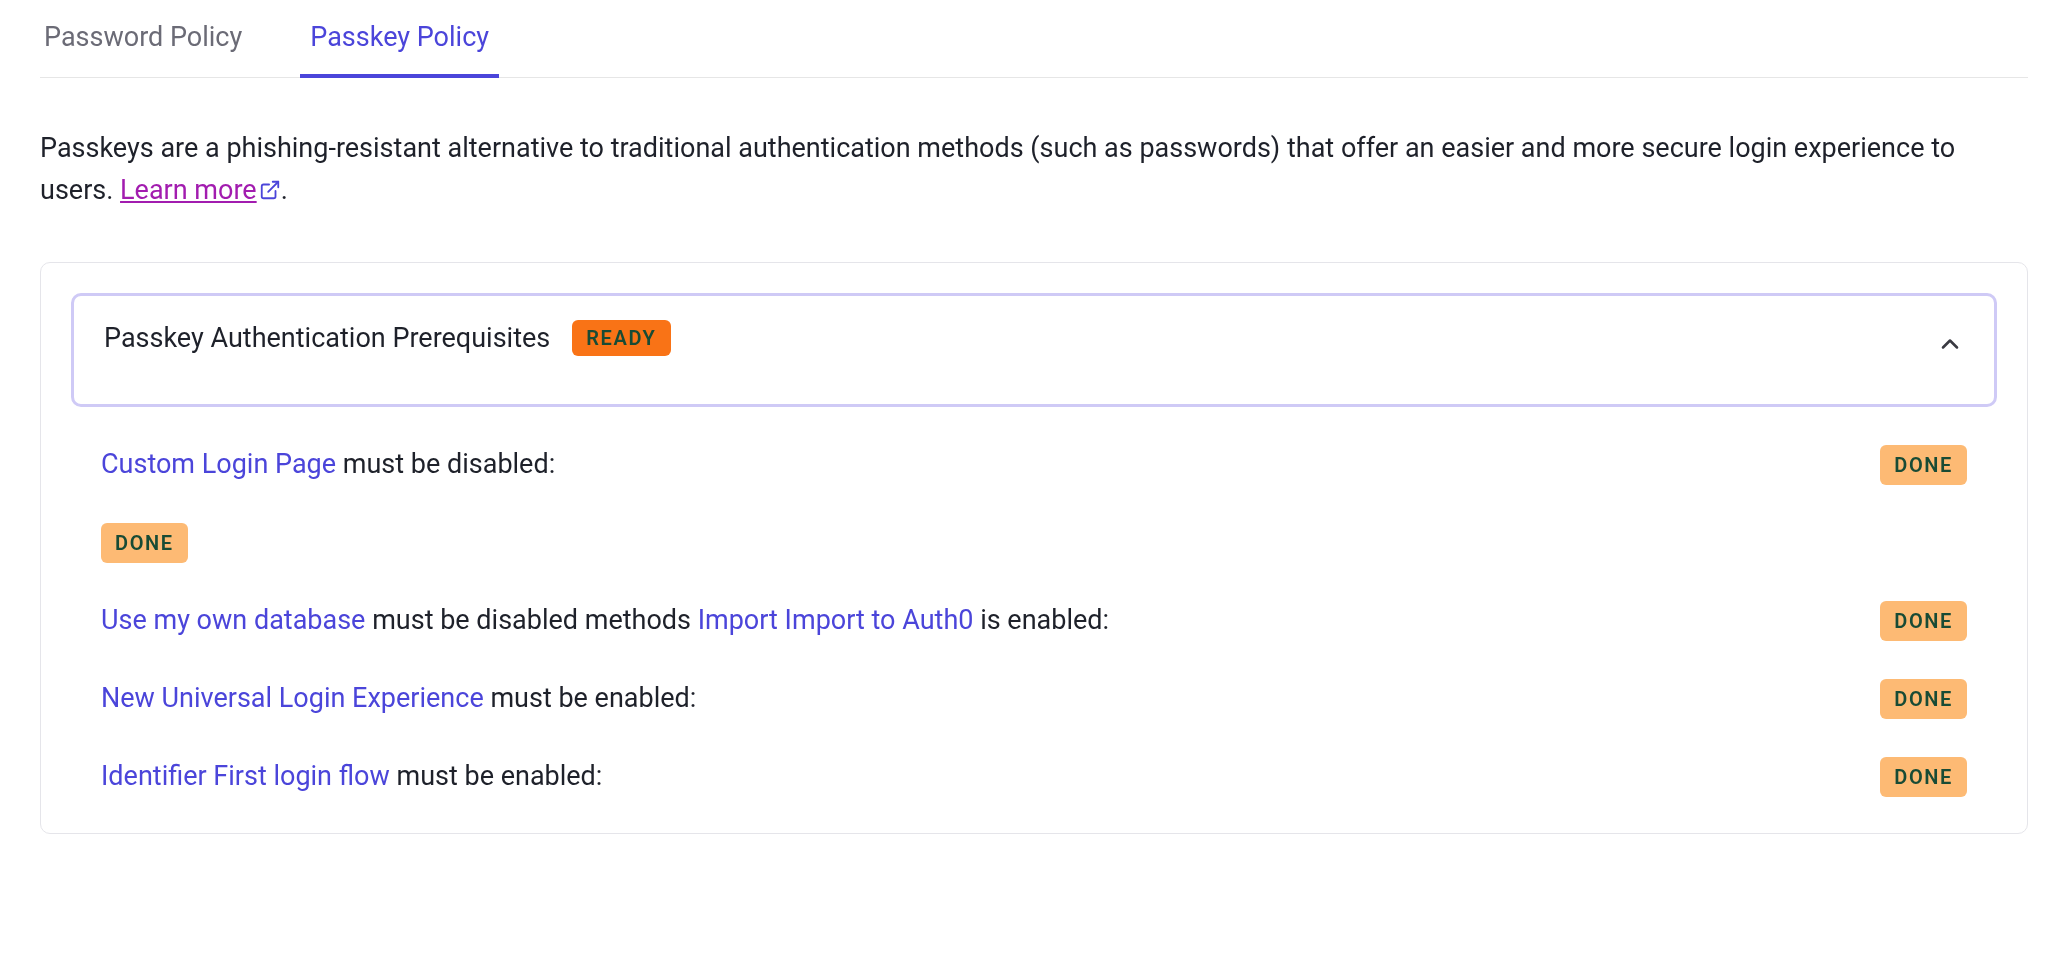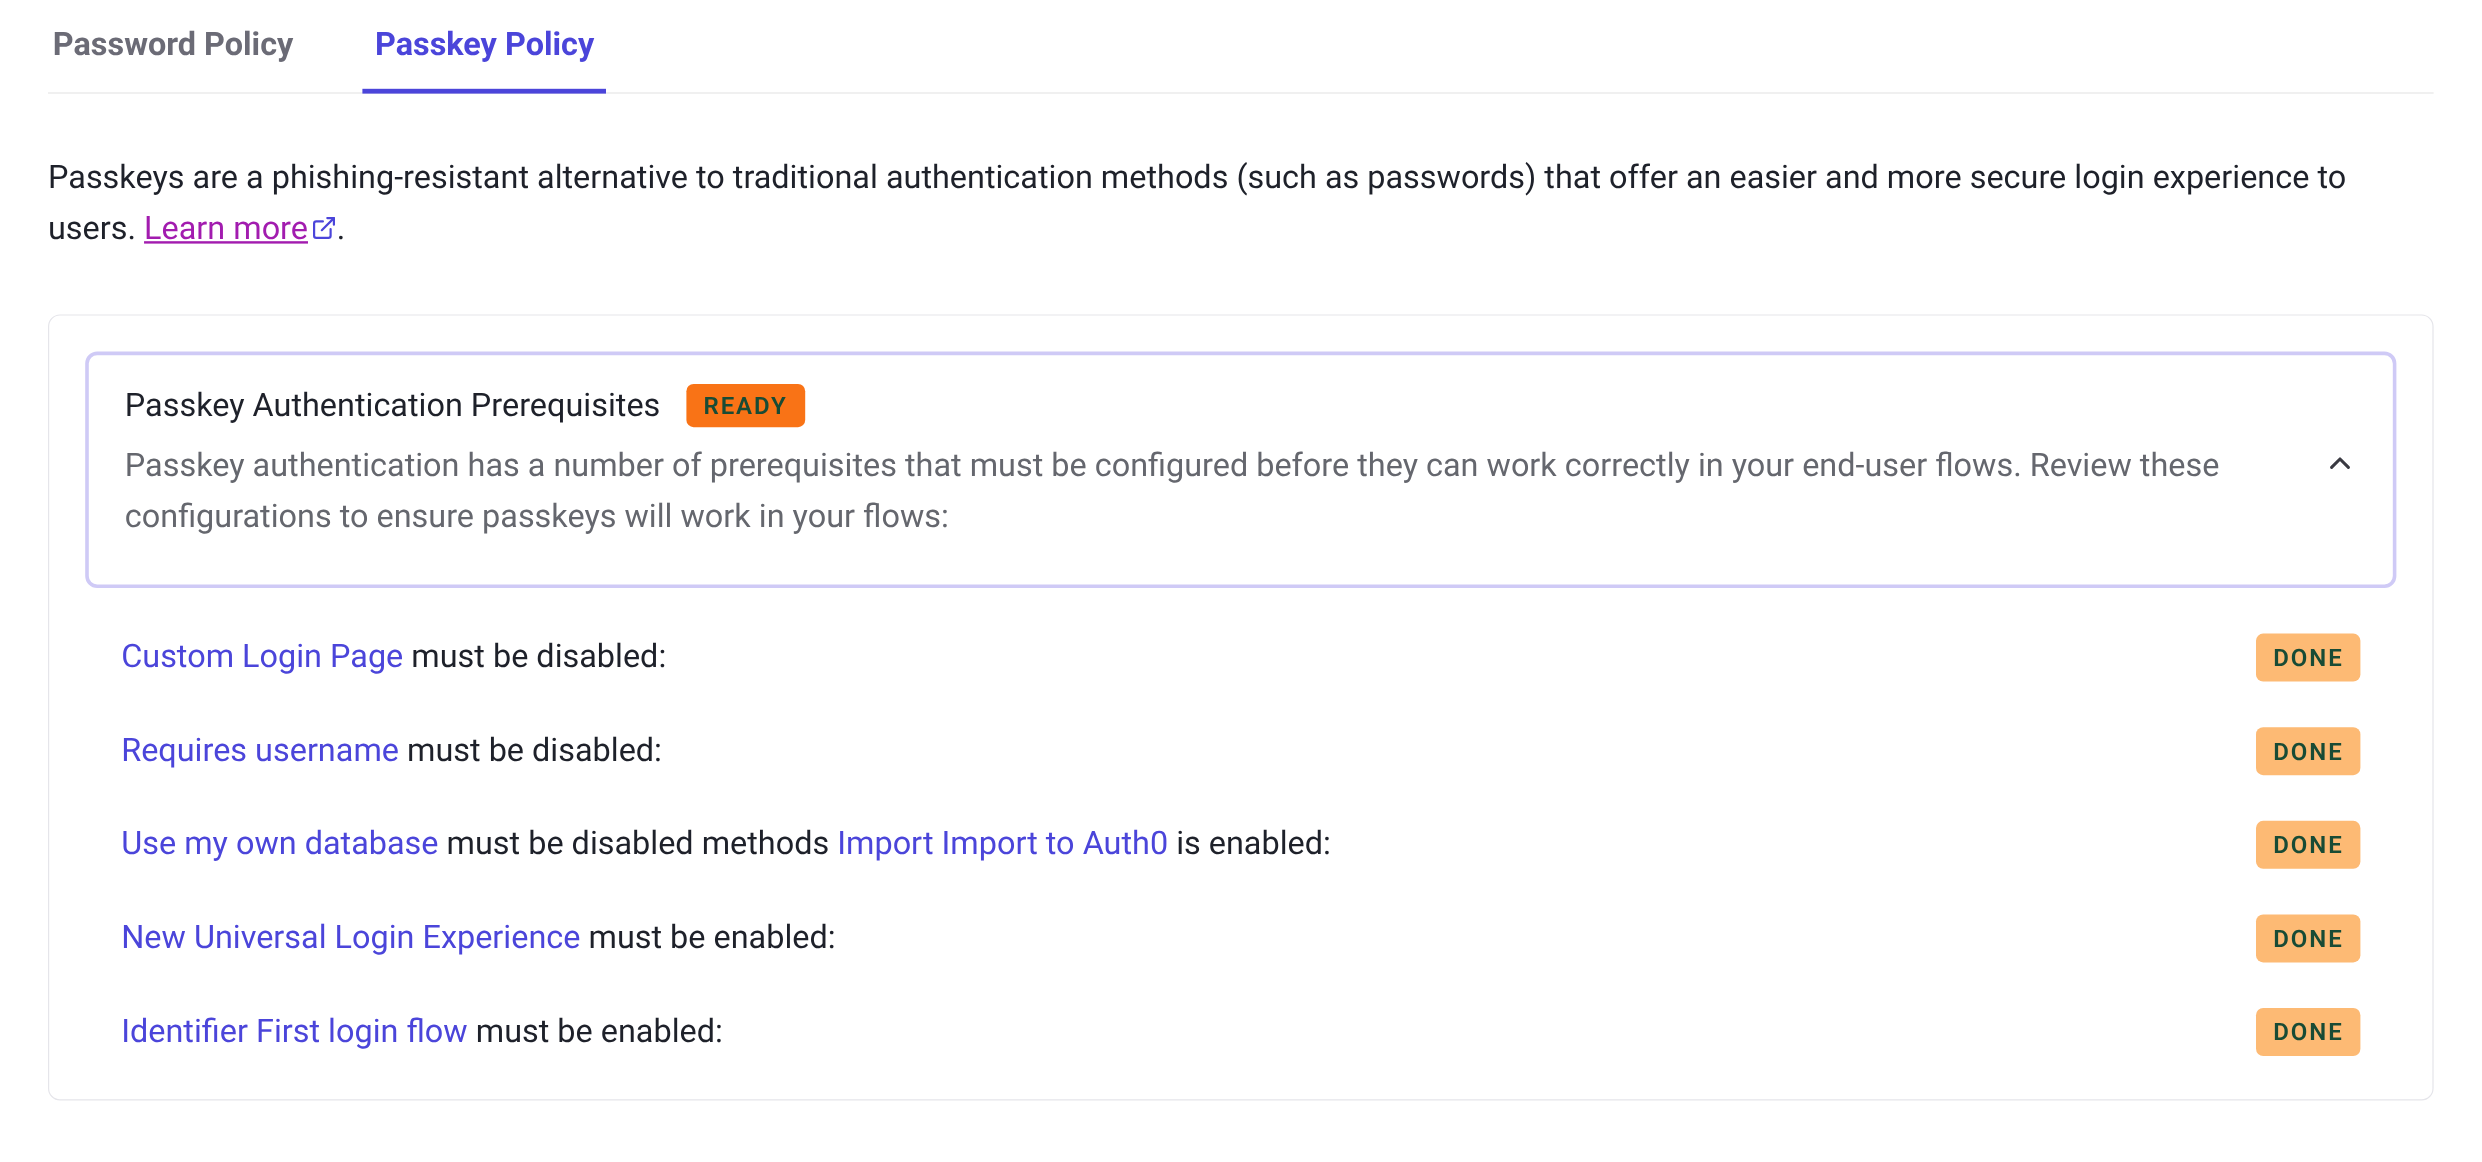--- a/index.html
+++ b/index.html
@@ -18,21 +18,20 @@
     border-bottom: 1px solid #e6e6e6;
     margin-bottom: 50px;
     padding-top: 3px;
   }
   .tab {
     font-size: 27px;
     padding: 18px 4px 24px 4px;
     color: #6b6b76;
     cursor: pointer;
     position: relative;
-    font-weight: bold;
   }
   .tab.active {
     color: #4b45da;
   }
   .tab.active::after {
     content: "";
     position: absolute;
     left: -6px;
     right: -6px;
     bottom: -1px;
@@ -158,40 +157,36 @@
   </p>
 
   <div class="card">
 
     <div class="prereq-header">
       <div class="prereq-header-text">
         <div class="prereq-title-row">
           <span class="prereq-title">Passkey Authentication Prerequisites</span>
           <span class="badge">READY</span>
         </div>
-        <div class="prereq-desc">Passkey authentication has a number of prerequisites that must be configured before they can work correctly in your end-user flows. Review these configurations to ensure passkeys will work in your flows:</div>
       </div>
       <svg class="chevron" viewBox="0 0 24 24" fill="none" stroke="currentColor" stroke-width="2.2" stroke-linecap="round" stroke-linejoin="round">
           <polyline points="18 15 12 9 6 15"></polyline>
         </svg>
     </div>
 
     <div class="checklist">
 
       <div class="check-item">
         <div class="check-text">
           <a href="#">Custom Login Page</a><span> must be disabled:</span>
         </div>
         <span class="done-badge">DONE</span>
       </div>
 
       <div class="check-item">
-        <div class="check-text">
-          <a href="#">Requires username</a><span> must be disabled:</span>
-        </div>
         <span class="done-badge">DONE</span>
       </div>
 
       <div class="check-item">
         <div class="check-text">
           <a href="#">Use my own database</a><span> must be disabled methods </span><a href="#">Import Import to Auth0</a><span> is enabled:</span>
         </div>
         <span class="done-badge">DONE</span>
       </div>
 

